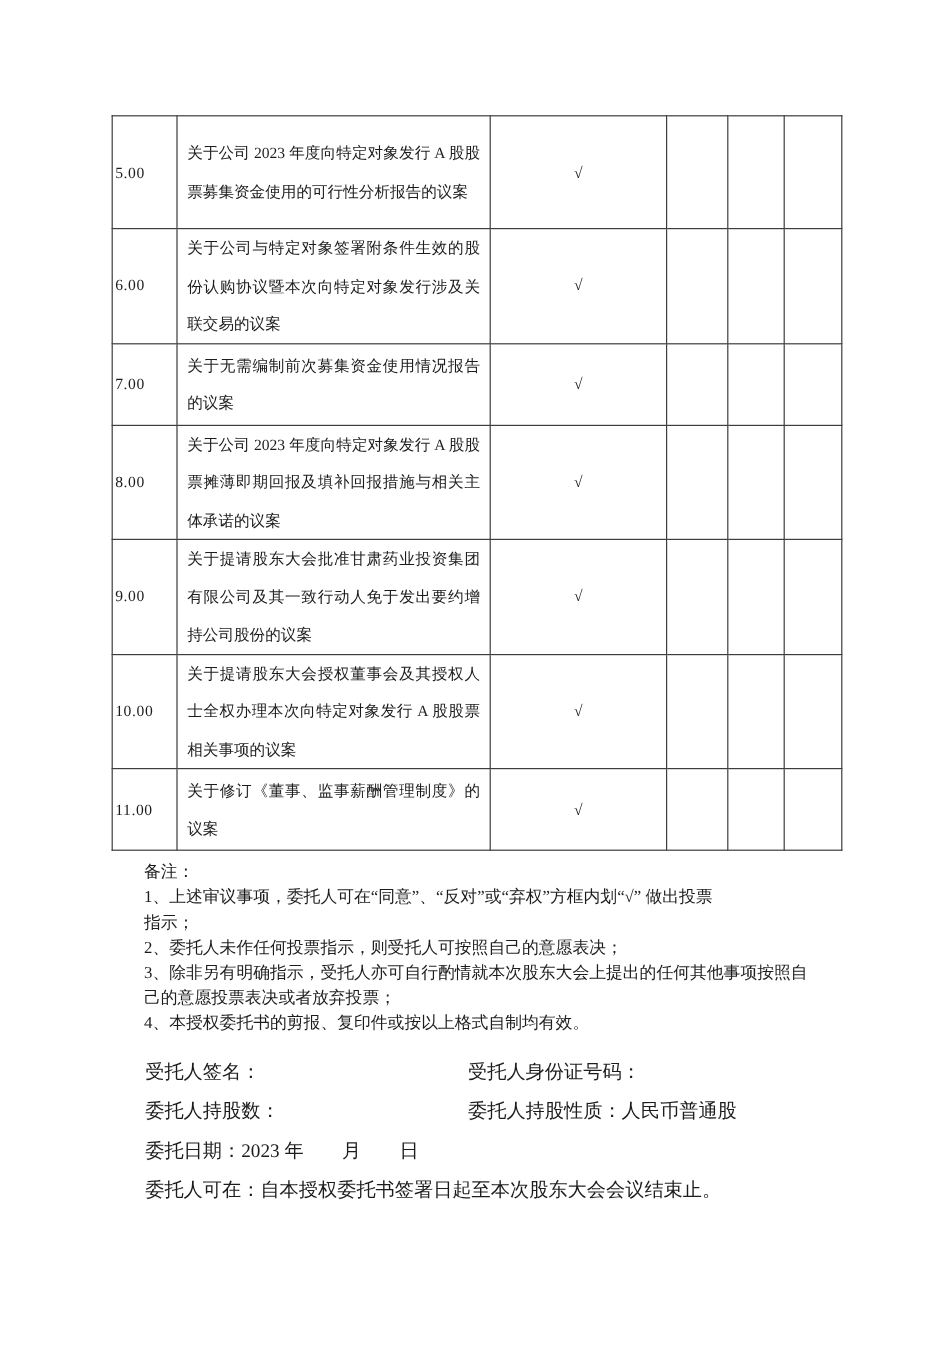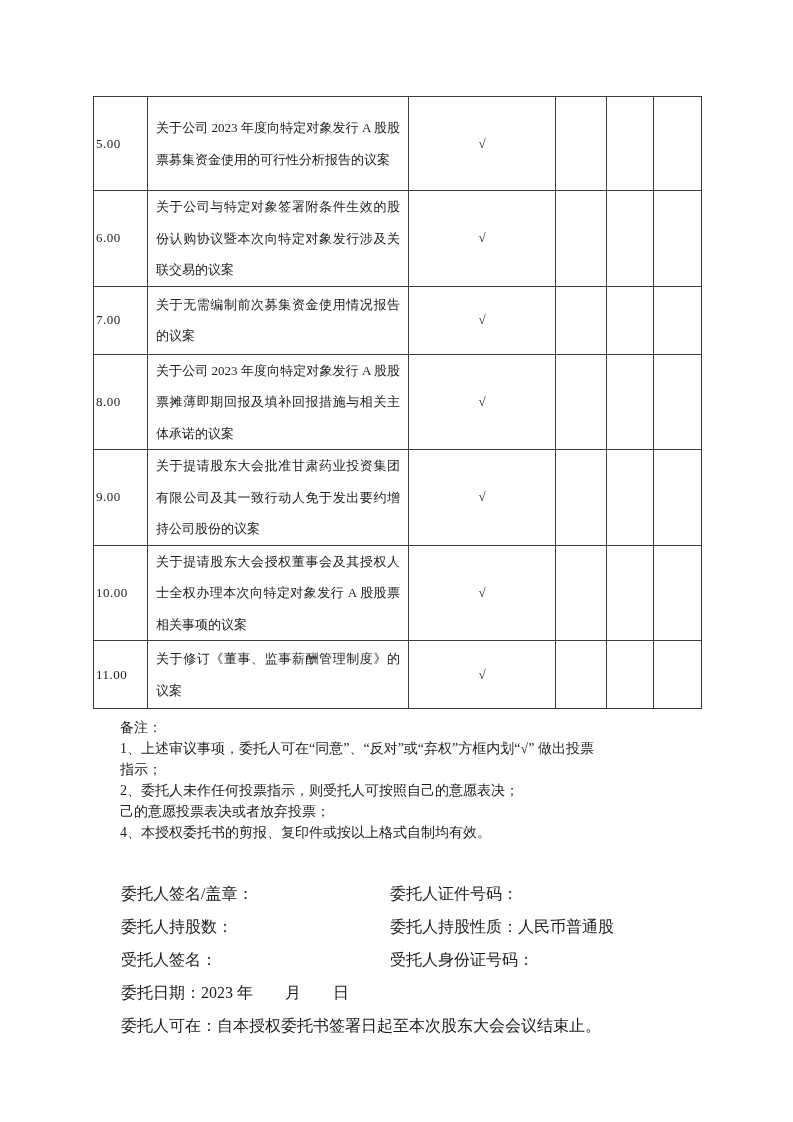--- a/index.html
+++ b/index.html
@@ -128,36 +128,33 @@
         <td class="vote"></td>
       </tr>
     </tbody>
   </table>
 
   <div class="notes">
     <div>备注：</div>
     <div>1、上述审议事项，委托人可在“同意”、“反对”或“弃权”方框内划“√” 做出投票</div>
     <div>指示；</div>
     <div>2、委托人未作任何投票指示，则受托人可按照自己的意愿表决；</div>
+    <div>3、除非另有明确指示，受托人亦可自行酌情就本次股东大会上提出的任何其他事项按照自</div>
     <div>己的意愿投票表决或者放弃投票；</div>
     <div>4、本授权委托书的剪报、复印件或按以上格式自制均有效。</div>
   </div>
 
   <div class="sig">
     <div class="sig-row">
-      <span>委托人签名/盖章：</span>
-      <span class="sig-right">委托人证件号码：</span>
+      <span>受托人签名：</span>
+      <span class="sig-right">受托人身份证号码：</span>
     </div>
     <div class="sig-row">
       <span>委托人持股数：</span>
       <span class="sig-right">委托人持股性质：人民币普通股</span>
-    </div>
-    <div class="sig-row">
-      <span>受托人签名：</span>
-      <span class="sig-right">受托人身份证号码：</span>
     </div>
     <div class="sig-row">
       <span>委托日期：2023 年　　月　　日</span>
     </div>
     <div class="sig-row">
       <span>委托人可在：自本授权委托书签署日起至本次股东大会会议结束止。</span>
     </div>
   </div>
 
 </div>

